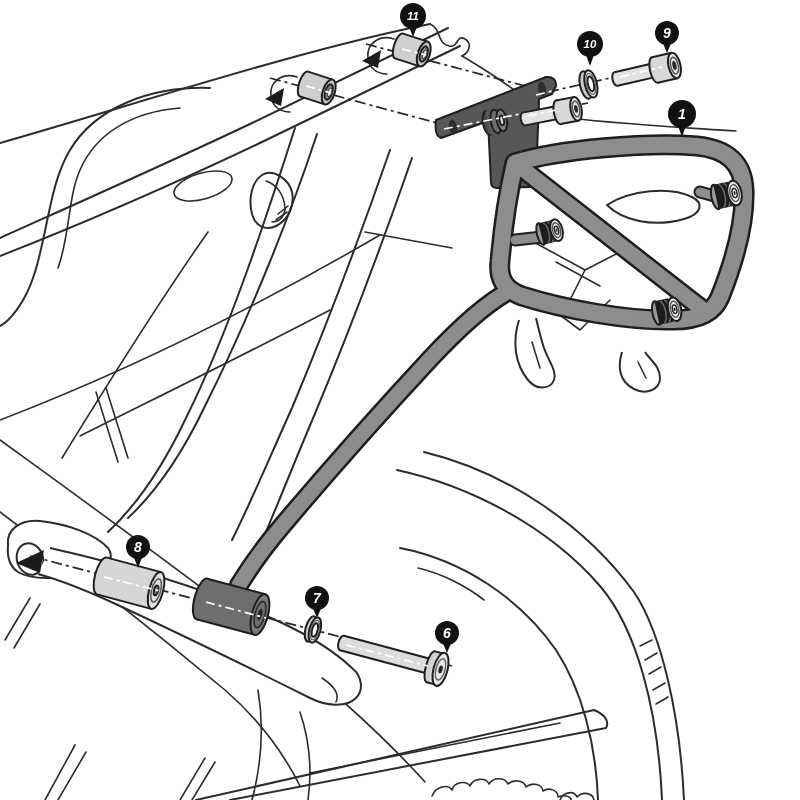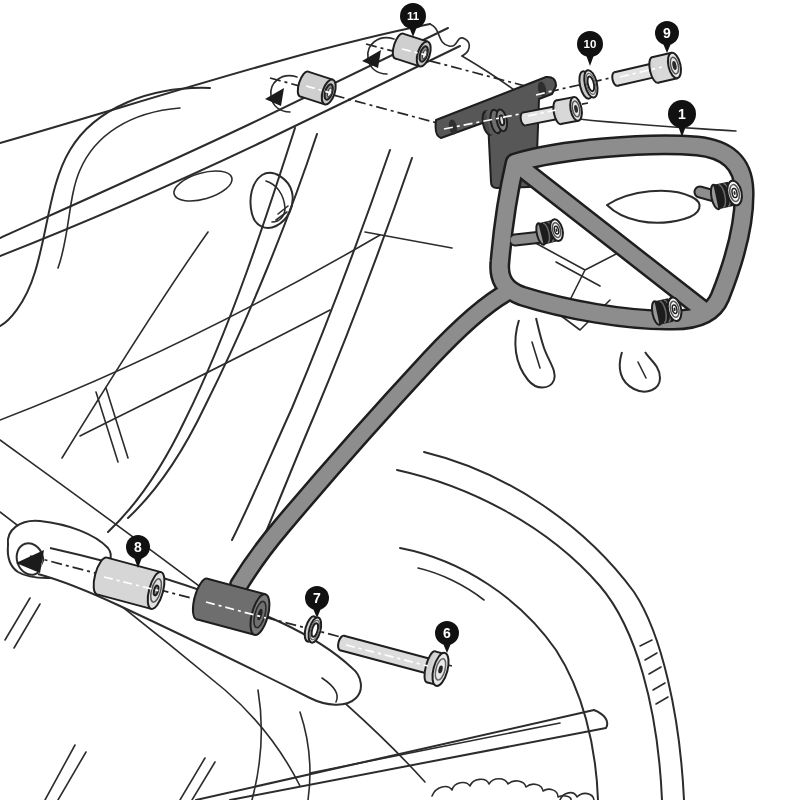--- a/index.html
+++ b/index.html
@@ -1,16 +1,16 @@
 <!DOCTYPE html>
 <html><head>
 <meta charset="utf-8">
 <style>
   html,body{margin:0;padding:0;background:#fff;}
-  .stage{width:800px;height:800px;position:relative;background:#fff;overflow:hidden;}
+  .stage{width:800px;height:800px;position:relative;background:#fff;overflow:hidden;font-style:italic;}
   svg{display:block;}
   
   .ln  {fill:none;stroke:#2c2c2c;stroke-width:2;stroke-linecap:round;stroke-linejoin:round}
   .ln1 {fill:none;stroke:#2c2c2c;stroke-width:1.6;stroke-linecap:round;stroke-linejoin:round}
   .lnf {fill:#ffffff;stroke:#2c2c2c;stroke-width:2;stroke-linejoin:round}
   
   .hw  {stroke:#1e1e1e;stroke-width:2;stroke-linejoin:round}
   .nohw{stroke:none}
   
   .dd  {fill:none;stroke:#262626;stroke-width:1.7;stroke-dasharray:11 4 3 4}

